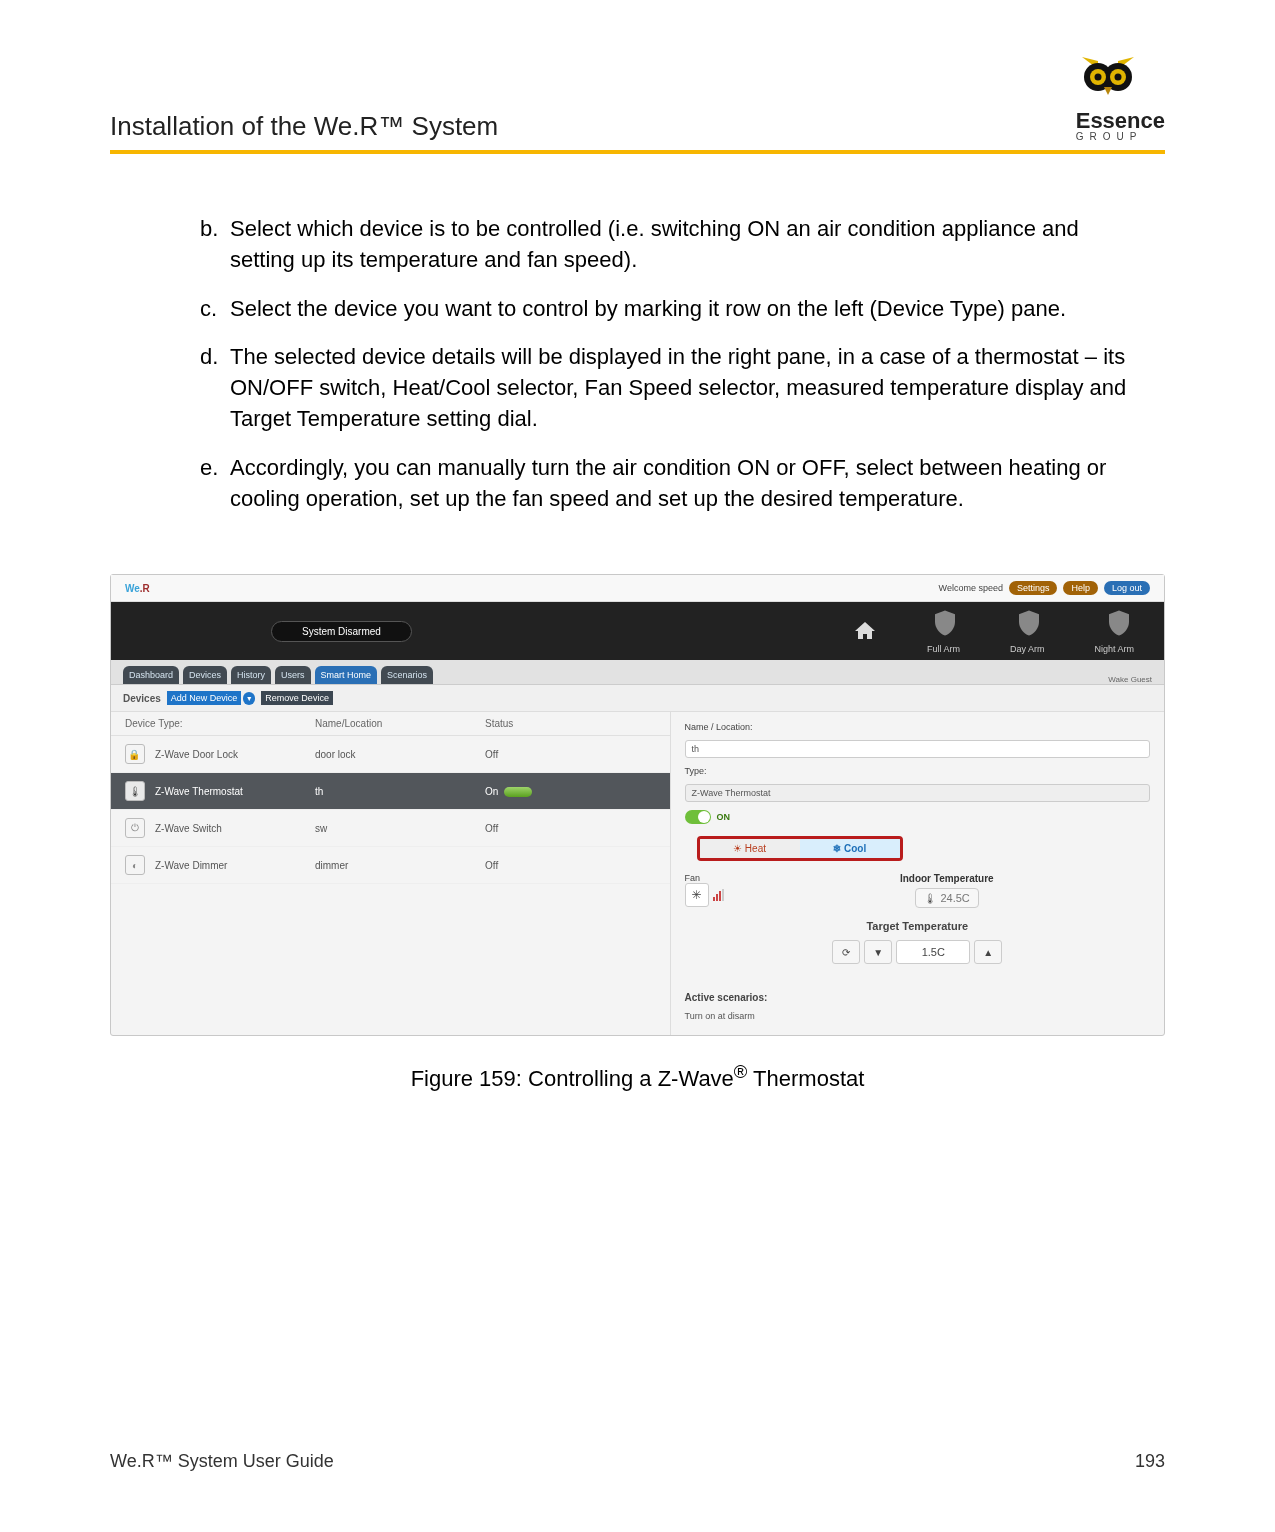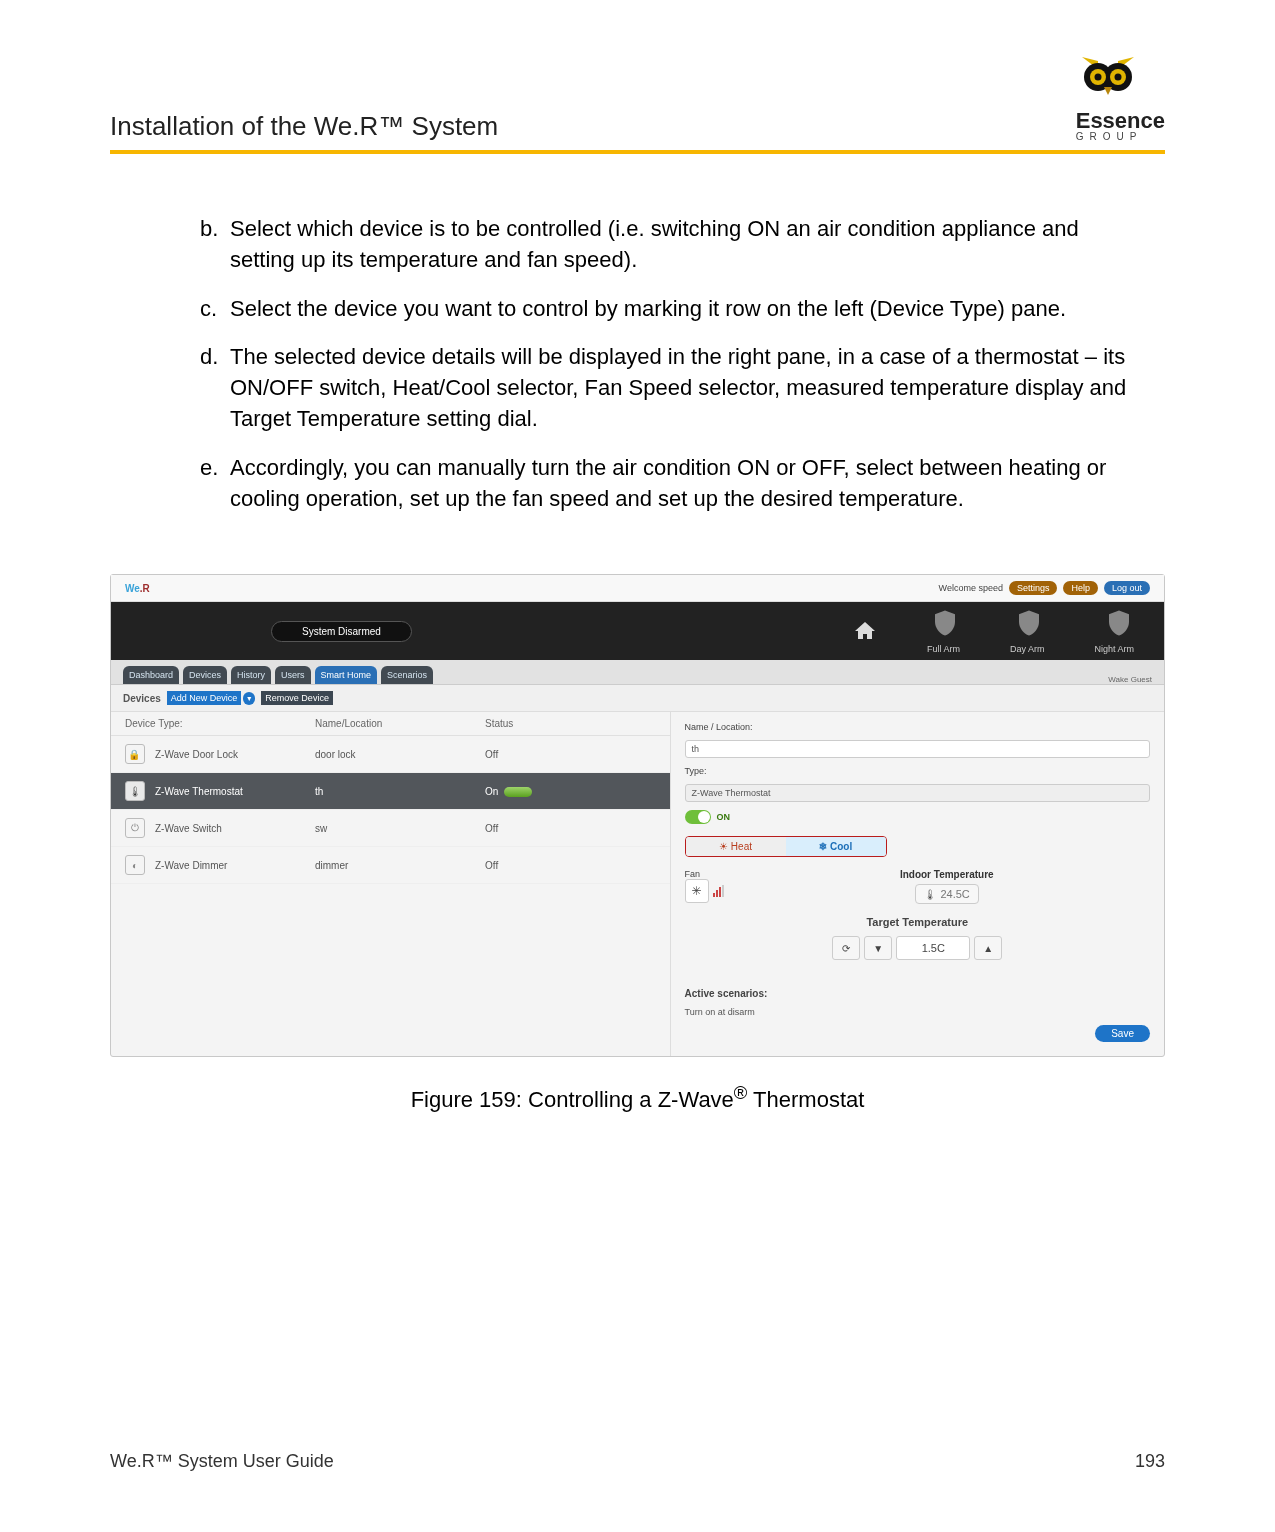--- a/index.html
+++ b/index.html
@@ -42,21 +42,21 @@
   .dev-row { display:flex; align-items:center; padding:8px 14px; border-bottom:1px solid #eee; font-size:10px; color:#555; }
   .dev-row .ic { width:18px; height:18px; border:1px solid #bbb; border-radius:3px; margin-right:10px; background:#f4f4f4; display:flex; align-items:center; justify-content:center; font-size:10px; color:#888;}
   .dev-row .c1{flex:0 0 160px;} .dev-row .c2{flex:0 0 170px;} .dev-row .c3{flex:1;}
   .dev-row.sel { background:#52565b; color:#fff; }
   .dev-row.sel .ic{ background:#e9e9e9; color:#333; }
   .onbadge { display:inline-block; width:28px; height:10px; border-radius:5px; background:linear-gradient(#9ed46a,#5aa11f); vertical-align:middle; margin-left:6px;}
   .panel-right { flex:1; border-left:1px solid #ddd; padding:10px 14px 14px 14px; display:flex; flex-direction:column; gap:8px; }
   .fld-lbl { font-size:9px; color:#444; }
   .fld-box { border:1px solid #ccc; background:#fff; border-radius:3px; padding:3px 6px; font-size:9px; color:#555; }
   .fld-box.ro { background:#eee; }
-  .hc { display:flex; border:1px solid #b91c1c; border-radius:4px; overflow:hidden; width:200px; margin:4px 0; }
+  .hc { display:flex; border:3px solid #b91c1c; border-radius:4px; overflow:hidden; width:200px; margin:4px 12px; }
   .hc div { flex:1; text-align:center; padding:4px 0; font-size:10px; }
   .hc-heat { background:#eee; color:#b83d1e; }
   .hc-cool { background:#d9eefc; color:#1d6fb8; font-weight:bold; }
   .mid { display:flex; gap:20px; align-items:flex-start; }
   .fan-box { display:flex; gap:4px; align-items:center; }
   .sq { width:22px; height:22px; border:1px solid #ccc; border-radius:3px; background:#fff; display:flex; align-items:center; justify-content:center; font-size:12px; }
   .indoor { flex:1; text-align:center; }
   .indoor .lbl { font-size:10px; font-weight:bold; color:#333; }
   .indoor .val { font-size:11px; color:#777; }
   .tgt-lbl { text-align:center; font-weight:bold; font-size:11px; margin-top:4px; }
@@ -257,23 +257,20 @@
         <div class="spinner">
           <div class="spin-btn">⟳</div>
           <div class="spin-btn">▼</div>
           <div class="spin-val">1.5C</div>
           <div class="spin-btn">▲</div>
         </div>
 
         <div class="scen-lbl">Active scenarios:</div>
         <div class="scen-txt">Turn on at disarm</div>
 
-        <div class="save-row">
-          <span class="save-btn">Save</span>
-        </div>
       </div>
     </div>
   </div>
 
   <div class="caption">
     <span>Figure 159: Controlling a Z-Wave</span><sup>®</sup><span> Thermostat</span>
   </div>
 
   <div class="footer">
     <div>We.R™ System User Guide</div>

